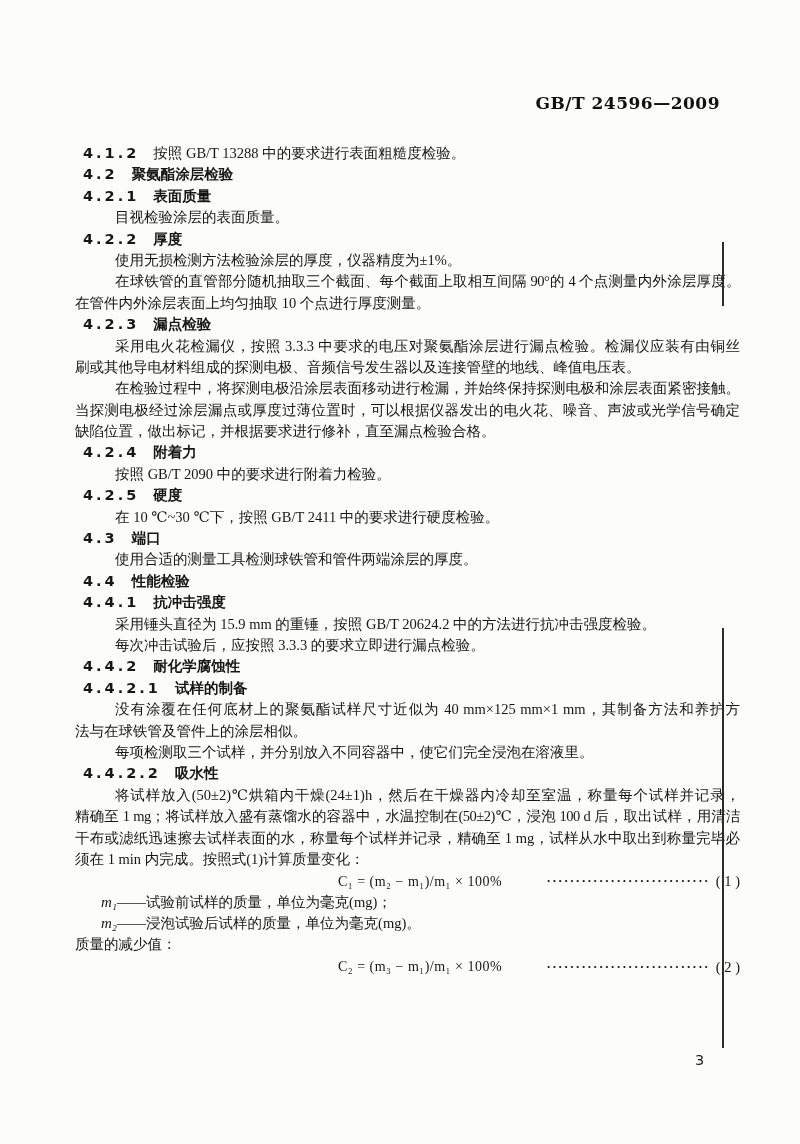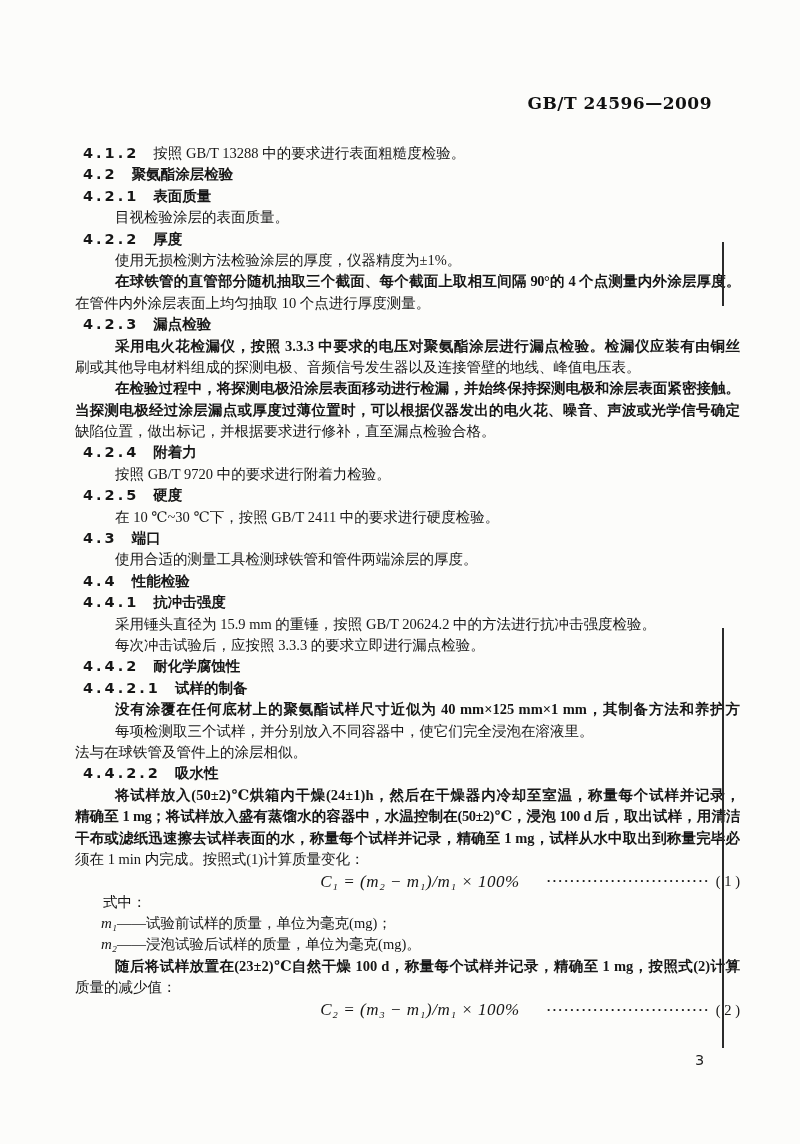--- a/index.html
+++ b/index.html
@@ -10,21 +10,21 @@
   }
   .page{
     position:relative;
     width:800px;height:1144px;
     background:#fcfcfa;
     color:#1b1b1b;
     overflow:hidden;
   }
   .doc-header{
     position:absolute;
-    top:93px;right:88px;
+    top:93px;right:80px;
     font-family:"DejaVu Serif","Liberation Serif",serif;
     font-weight:bold;
     font-size:17px;
     letter-spacing:0.5px;
     color:#111;
   }
   .content{
     position:absolute;
     top:143px;left:63px;
     width:677px;
@@ -56,33 +56,31 @@
   }
   .clause-inline{padding-left:20px;}
   .clause-inline .body-text{
     font-family:"Liberation Serif","DejaVu Serif",serif;
     font-weight:normal;
   }
   
   .fill{
     text-align:justify;
     text-align-last:justify;
-    font-weight:bold;
   }
   .tight{letter-spacing:-0.5px;}
   
   .formula{
     display:grid;
     grid-template-columns:1fr auto 1fr;
     align-items:center;
   }
   .f-expr{
     grid-column:2;
-    font-style:italic;
-    font-size:17px;
+    font-size:14px;
     letter-spacing:0.5px;
     white-space:nowrap;
     margin-left:37px;
   }
   .f-right{
     grid-column:3;
     text-align:right;
     white-space:nowrap;
   }
   .f-leader{
@@ -143,21 +141,21 @@
     <div class="line heading"><span class="num">4.2.3</span><span>漏点检验</span></div>
 
     <div class="line first fill">采用电火花检漏仪，按照 3.3.3 中要求的电压对聚氨酯涂层进行漏点检验。检漏仪应装有由铜丝</div>
     <div class="line cont">刷或其他导电材料组成的探测电极、音频信号发生器以及连接管壁的地线、峰值电压表。</div>
     <div class="line first fill">在检验过程中，将探测电极沿涂层表面移动进行检漏，并始终保持探测电极和涂层表面紧密接触。</div>
     <div class="line cont fill">当探测电极经过涂层漏点或厚度过薄位置时，可以根据仪器发出的电火花、噪音、声波或光学信号确定</div>
     <div class="line cont">缺陷位置，做出标记，并根据要求进行修补，直至漏点检验合格。</div>
 
     <div class="line heading"><span class="num">4.2.4</span><span>附着力</span></div>
 
-    <div class="line first">按照 GB/T 9720 中的要求进行附着力检验。</div>
+    <div class="line first">按照 GB/T 2090 中的要求进行附着力检验。</div>
 
     <div class="line heading"><span class="num">4.2.5</span><span>硬度</span></div>
 
     <div class="line first">在 10 ℃~30 ℃下，按照 GB/T 2411 中的要求进行硬度检验。</div>
 
     <div class="line heading"><span class="num">4.3</span><span>端口</span></div>
 
     <div class="line first">使用合适的测量工具检测球铁管和管件两端涂层的厚度。</div>
 
     <div class="line heading"><span class="num">4.4</span><span>性能检验</span></div>
@@ -165,41 +163,39 @@
     <div class="line heading"><span class="num">4.4.1</span><span>抗冲击强度</span></div>
 
     <div class="line first">采用锤头直径为 15.9 mm 的重锤，按照 GB/T 20624.2 中的方法进行抗冲击强度检验。</div>
     <div class="line first">每次冲击试验后，应按照 3.3.3 的要求立即进行漏点检验。</div>
 
     <div class="line heading"><span class="num">4.4.2</span><span>耐化学腐蚀性</span></div>
 
     <div class="line heading"><span class="num">4.4.2.1</span><span>试样的制备</span></div>
 
     <div class="line first fill">没有涂覆在任何底材上的聚氨酯试样尺寸近似为 40 mm×125 mm×1 mm，其制备方法和养护方</div>
+    <div class="line cont">法与在球铁管及管件上的涂层相似。</div>
     <div class="line first">每项检测取三个试样，并分别放入不同容器中，使它们完全浸泡在溶液里。</div>
-    <div class="line cont">法与在球铁管及管件上的涂层相似。</div>
 
     <div class="line heading"><span class="num">4.4.2.2</span><span>吸水性</span></div>
 
     <div class="line first fill">将试样放入(50±2)℃烘箱内干燥(24±1)h，然后在干燥器内冷却至室温，称量每个试样并记录，</div>
     <div class="line cont fill tight">精确至 1 mg；将试样放入盛有蒸馏水的容器中，水温控制在(50±2)℃，浸泡 100 d 后，取出试样，用清洁</div>
     <div class="line cont fill">干布或滤纸迅速擦去试样表面的水，称量每个试样并记录，精确至 1 mg，试样从水中取出到称量完毕必</div>
     <div class="line cont">须在 1 min 内完成。按照式(1)计算质量变化：</div>
 
     <div class="line formula">
       <span class="f-expr">C₁ = (m₂ − m₁)/m₁ × 100%</span>
       <span class="f-right"><span class="f-leader">····························</span><span class="f-num">( 1 )</span></span>
     </div>
 
-    <div class="line shizhong">式中：</div>
 
     <div class="line deflist"><span class="sym">m₁</span><span>——试验前试样的质量，单位为毫克(mg)；</span></div>
     <div class="line deflist"><span class="sym">m₂</span><span>——浸泡试验后试样的质量，单位为毫克(mg)。</span></div>
 
-    <div class="line first fill">随后将试样放置在(23±2)℃自然干燥 100 d，称量每个试样并记录，精确至 1 mg，按照式(2)计算</div>
     <div class="line cont">质量的减少值：</div>
 
     <div class="line formula">
       <span class="f-expr">C₂ = (m₃ − m₁)/m₁ × 100%</span>
       <span class="f-right"><span class="f-leader">····························</span><span class="f-num">( 2 )</span></span>
     </div>
 
   </div>
 
   <div class="change-bar bar-1"></div>

